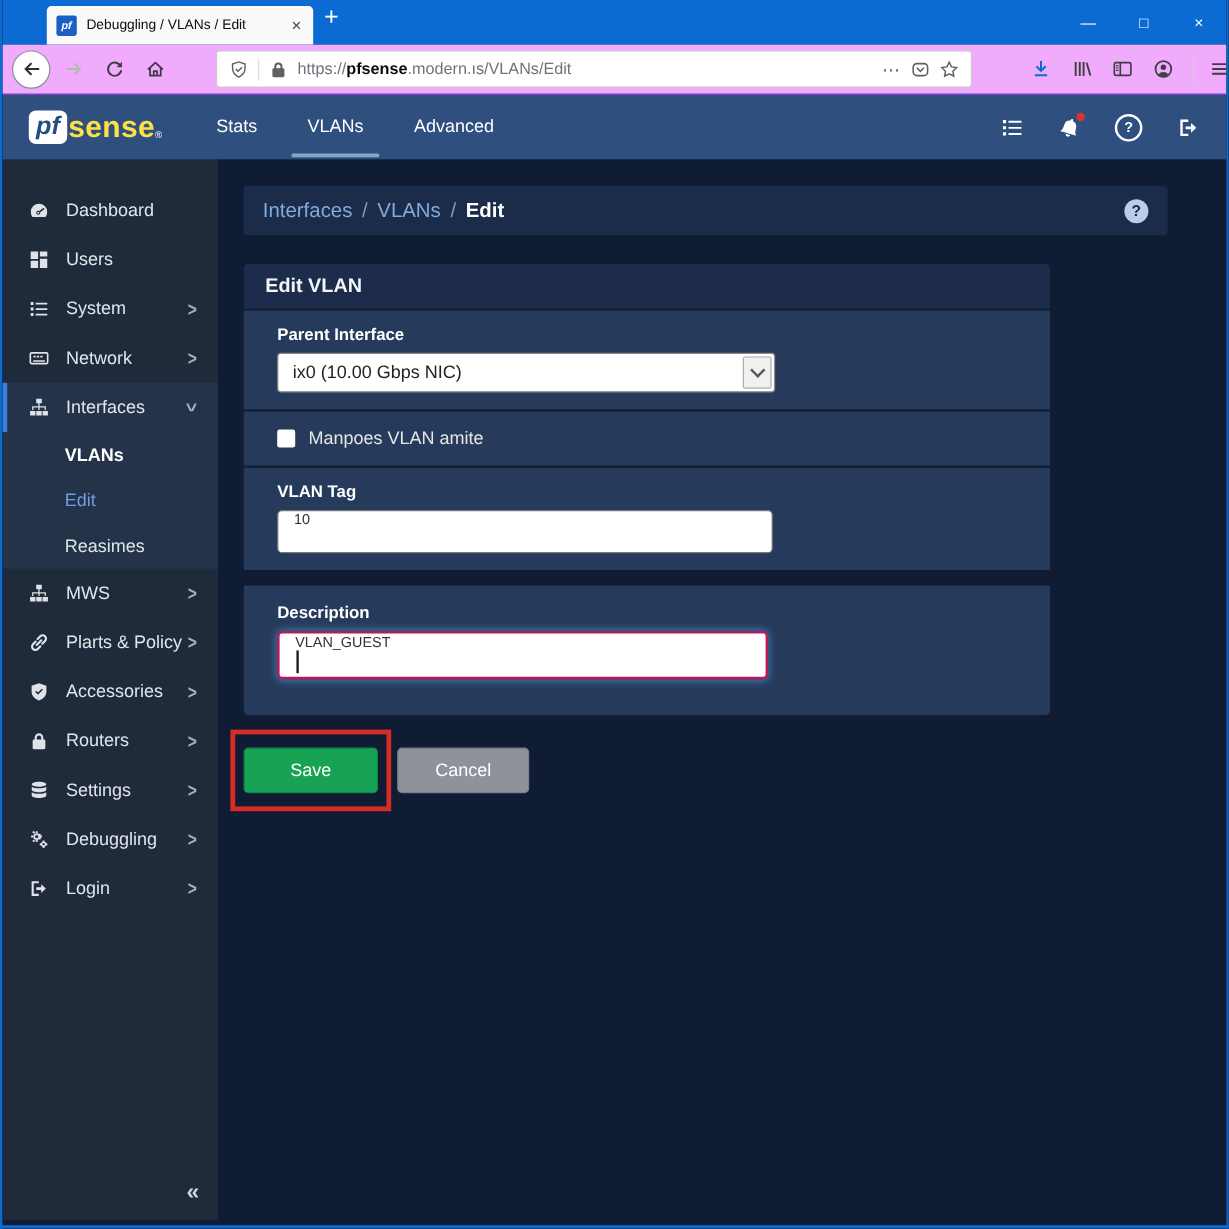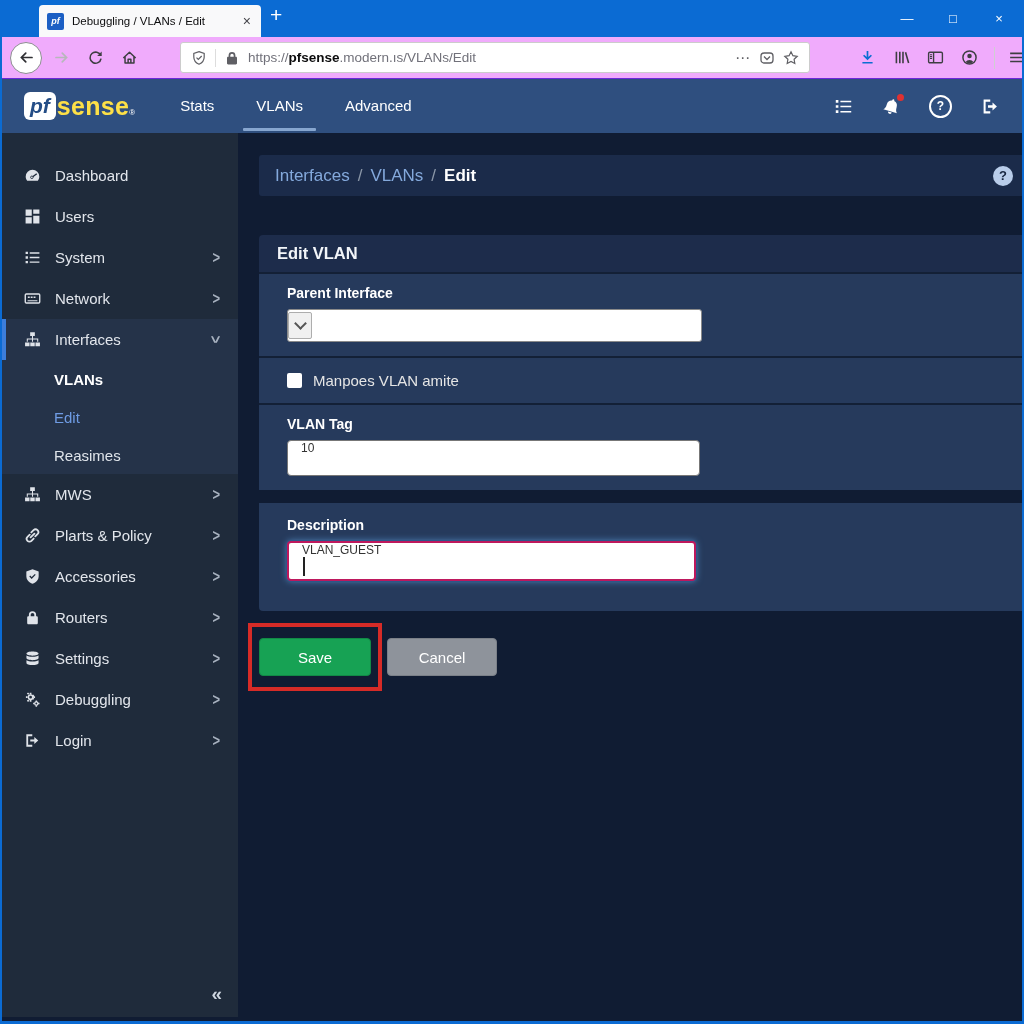--- a/index.html
+++ b/index.html
@@ -39,40 +39,40 @@
   .nav-link{padding:0 21px;color:#fff;font-size:15px;line-height:54px;position:relative;}
   .nav-link.active::after{content:"";position:absolute;left:8px;right:8px;bottom:2px;height:3px;background:#87a6cf;border-radius:1px;}
   .nav-icons{position:absolute;right:22px;top:0;height:54px;display:flex;align-items:center;gap:28px;}
   .nicon{color:#fff;width:20px;height:20px;position:relative;display:flex;align-items:center;justify-content:center;}
   .nicon svg{width:19px;height:19px;}
   .bell-dot{position:absolute;right:-3px;top:-2px;width:7px;height:7px;border-radius:50%;background:#e03131;}
   .help-circle{width:19px;height:19px;border:2px solid #fff;border-radius:50%;color:#fff;font-size:12px;font-weight:bold;display:flex;align-items:center;justify-content:center;}
   
   .body-row{display:flex;height:884px;}
   
-  .sidebar{width:236px;flex:none;background:#1f2b3b;padding-top:22px;position:relative;box-sizing:border-box;}
+  .sidebar{width:180px;flex:none;background:#1f2b3b;padding-top:22px;position:relative;box-sizing:border-box;}
   .srow{height:41px;display:flex;align-items:center;padding-left:22px;position:relative;color:#e2e6ec;font-size:15px;}
   .sicon{width:17px;height:17px;margin-right:14px;color:#dfe3e9;flex:none;display:flex;}
   .sicon svg{width:17px;height:17px;}
   .chev{position:absolute;right:18px;color:#a7b1bf;font-size:13px;font-weight:700;transform:scaleY(1.25);}
   .chev-down{transform:rotate(90deg) scaleY(1.25);}
   .exp-group{background:#253349;}
   .srow.active-parent::before{content:"";position:absolute;left:0;top:0;bottom:0;width:4px;background:#3c7edb;}
   .ssub{height:38px;display:flex;align-items:center;padding-left:52px;font-size:15px;color:#dfe4ea;}
   .ssub.strong{color:#fff;font-weight:700;}
   .ssub.current{color:#6f9ce4;}
   .collapse{position:absolute;bottom:12px;right:16px;color:#cdd5df;font-size:19px;font-weight:bold;}
   
   .content{flex:1;position:relative;padding:22px 0 0 21px;box-sizing:border-box;background:#101c33;}
   .breadcrumb{width:770px;height:41px;background:#1b2b4a;border-radius:3px;display:flex;align-items:center;padding:0 16px;box-sizing:border-box;font-size:17px;}
   .crumb-link{color:#84a9dc;}
   .crumb-sep{color:#8b97a8;margin:0 8px;}
   .crumb-current{color:#fff;font-weight:600;}
   .crumb-help{margin-left:auto;width:20px;height:20px;border-radius:50%;background:#b9cdea;color:#16243e;font-size:13px;font-weight:700;display:flex;align-items:center;justify-content:center;}
-  .panel{width:770px;margin-top:39px;border-radius:4px;overflow:hidden;}
+  .panel{width:672px;margin-top:24px;border-radius:4px;overflow:hidden;}
   .panel-header{height:37px;background:#1d2c4b;display:flex;align-items:center;padding:0 18px;font-size:16.5px;font-weight:700;color:#f2f5f9;}
   .prow{background:#263a5c;padding:10px 28px 14px;border-top:2px solid #132036;}
   .flabel{font-size:14px;font-weight:700;color:#fff;line-height:18px;margin-bottom:7px;}
   .fake-select{width:415px;height:33px;background:#fff;border:1px solid #8a8a8a;border-radius:3px;display:flex;align-items:center;box-sizing:border-box;}
   .sel-text{padding-left:12px;font-size:15px;color:#222;flex:1;}
   .sel-arrow{width:24px;height:27px;margin-right:2px;background:#f0f0f0;border:1px solid #adadad;border-radius:2px;display:flex;align-items:center;justify-content:center;box-sizing:border-box;}
   .sel-arrow i{width:7px;height:7px;border-right:2px solid #555;border-bottom:2px solid #555;transform:rotate(45deg);margin-top:-4px;}
   .chk-row{display:flex;align-items:center;padding:14px 28px;}
   .checkbox{width:15px;height:15px;background:#fff;border-radius:2px;margin-right:11px;flex:none;}
   .chk-label{font-size:15px;color:#e5e5e5;}
@@ -360,20 +360,21 @@
         <span class="crumb-current">Edit</span>
         <span class="crumb-help">?</span>
       </div>
 
       <div class="panel">
         <div class="panel-header">Edit VLAN</div>
 
         <div class="prow">
           <div class="flabel">Parent Interface</div>
           <div class="fake-select">
+            <span class="sel-text">ix0 (10.00 Gbps NIC)</span>
             <span class="sel-arrow">
                 <i></i>
               </span>
           </div>
         </div>
 
         <div class="prow chk-row">
           <span class="checkbox"></span>
           <span class="chk-label">Manpoes VLAN amite</span>
         </div>

